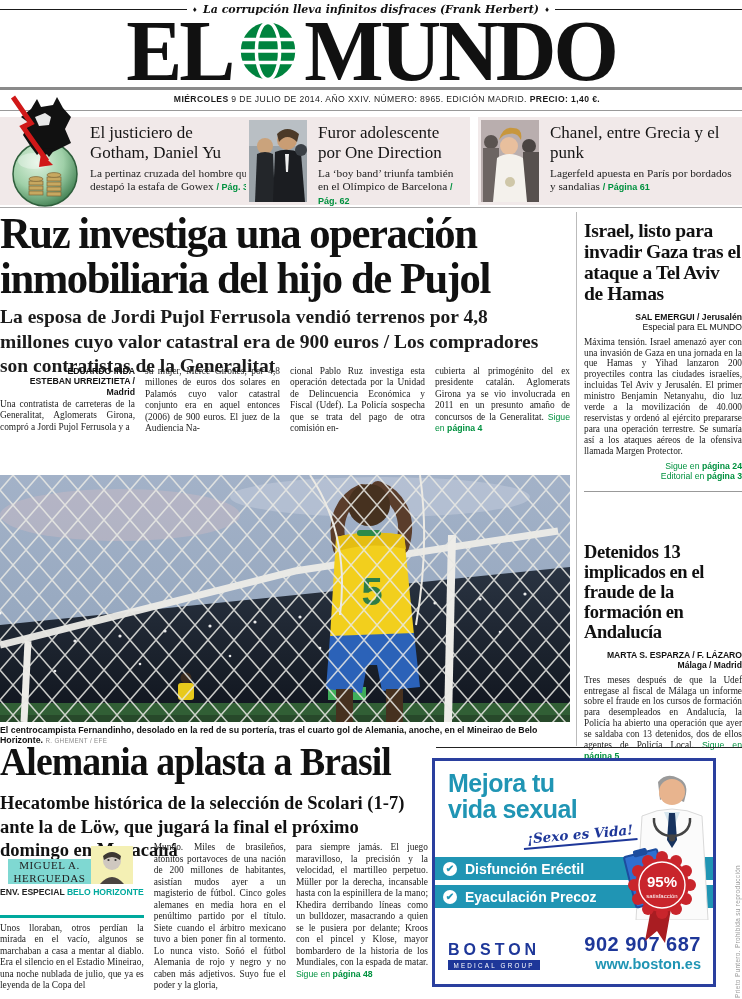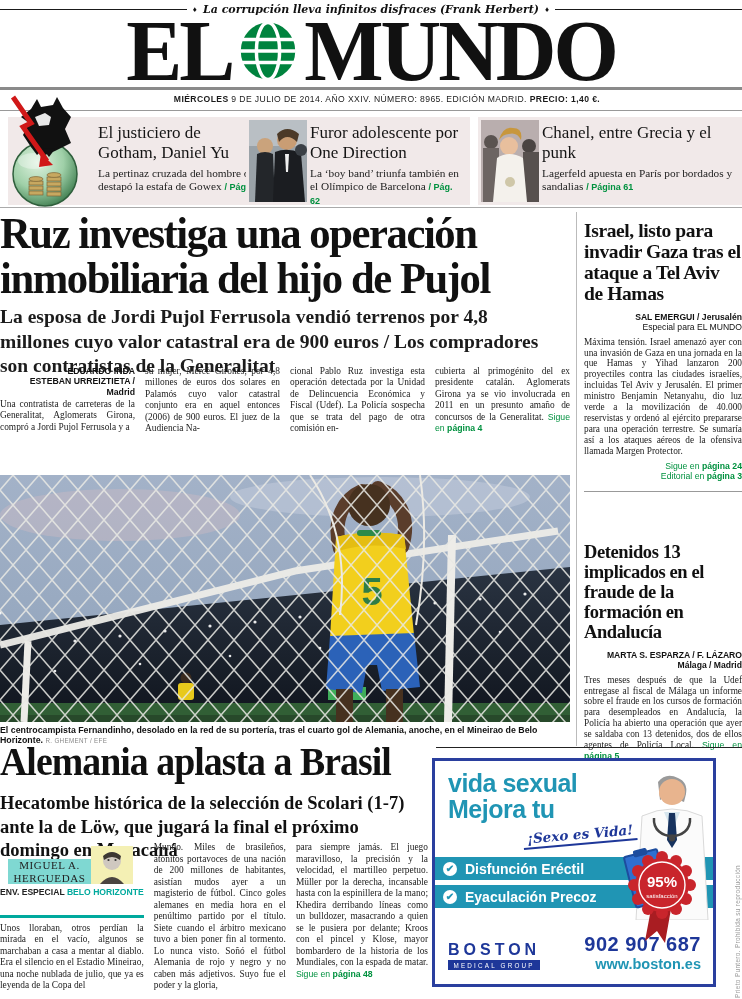--- a/index.html
+++ b/index.html
@@ -22,26 +22,26 @@
   .globe { width:58px; height:58px; margin:0 3px; }
 
   .rule-thick { position:absolute; top:87px; left:0; right:0; height:3px; background:#8a8a8a; }
   .dateline  { position:absolute; top:94px; left:0; right:0; text-align:center;
                font-family:"Liberation Sans"; font-size:8.6px; letter-spacing:.4px; color:#1a1a1a;margin-left:32px; }
   .dateline b { font-weight:700; }
   .rule-thin  { position:absolute; top:110px; left:0; right:0; border-top:1px solid #999; }
 
   
   .tbox { position:absolute; top:117px; height:88px; background:#f1e9e9; }
-  .tbox1 { left:8px;   width:262px; }
+  .tbox1 { left:0;   width:262px; }
   .tbox2 { left:246px; width:224px; }
   .tbox3 { left:478px; width:264px; }
   .t-text { position:absolute; top:6px; }
   .tbox1 .t-text { left:90px; right:8px; }
-  .tbox2 .t-text, .tbox3 .t-text { left:64px; right:8px; }
+  .tbox2 .t-text, .tbox3 .t-text { left:72px; right:8px; }
   .t-title { font-size:17px; line-height:19.5px; color:#151515; }
   .t-sub   { margin-top:5px; font-size:11.3px; line-height:13px; color:#222; }
   .pageref { color:#00913f; font-family:"Liberation Sans"; font-weight:700; font-size:9px; }
   .t-photo { position:absolute; left:3px; top:3px; width:58px; height:82px; }
   .rule-below-teasers { position:absolute; top:207px; left:0; right:0; border-top:1px solid #aaa; }
   .batman { position:absolute; left:1px; top:95px; width:92px; height:112px; z-index:5; }
 
   
   .lead-hl  { position:absolute; top:211px; left:0; width:578px; font-weight:700;
               font-size:44px; line-height:45px; letter-spacing:-1.5px; transform:scaleX(.97); transform-origin:left top; }
@@ -355,22 +355,22 @@
       </div>
       <div class="env-bar"><span>ENV. ESPECIAL </span><span class="place">BELO HORIZONTE</span></div>
       <div class="b-col1-text">Unos lloraban, otros perdían la mirada en el vacío, algunos se marchaban a casa a mentar al diablo. Era el silencio en el Estadio Mineirao, una noche nublada de julio, que ya es leyenda de la Copa del</div>
     </div>
     <div>Mundo. Miles de brasileños, atónitos portavoces de una nación de 200 millones de habitantes, asistían mudos ayer a un magisterio de fútbol. Cinco goles alemanes en media hora en el penúltimo partido por el título. Siete cuando el árbitro mexicano tuvo a bien poner fin al tormento. Lo nunca visto. Soñó el fútbol Alemania de rojo y negro y no caben más adjetivos. Suyo fue el poder y la gloria,</div>
     <div><span>para siempre jamás. El juego maravilloso, la precisión y la velocidad, el martilleo perpetuo. Müller por la derecha, incansable hasta con la espinillera de la mano; Khedira derribando líneas como un bulldozer, masacrando a quien se le pusiera por delante; Kroos con el pincel y Klose, mayor bombardero de la historia de los Mundiales, con la espada de matar. </span><span class="more"><span>Sigue en </span><b>página 48</b></span></div>
   </div>
 
   <div class="ad">
     <div class="ad-h">
+      <div>Mejora tu</div>
       <div>vida sexual</div>
-      <div>Mejora tu</div>
     </div>
     <span class="ad-script">¡Sexo es Vida!</span>
     <div class="bands">
       <div class="band">
         <span class="check">✔</span>
         <span>Disfunción Eréctil</span>
       </div>
       <div class="band">
         <span class="check">✔</span>
         <span>Eyaculación Precoz</span>

